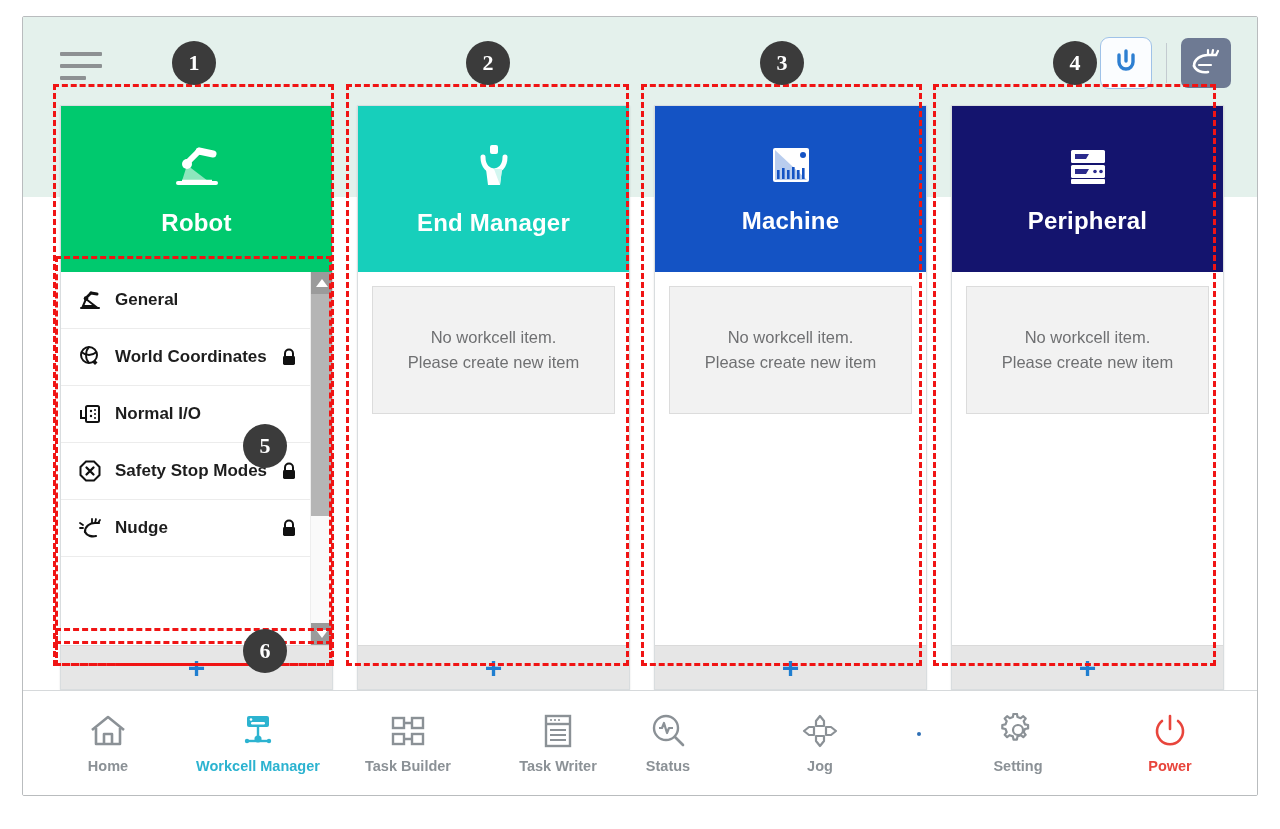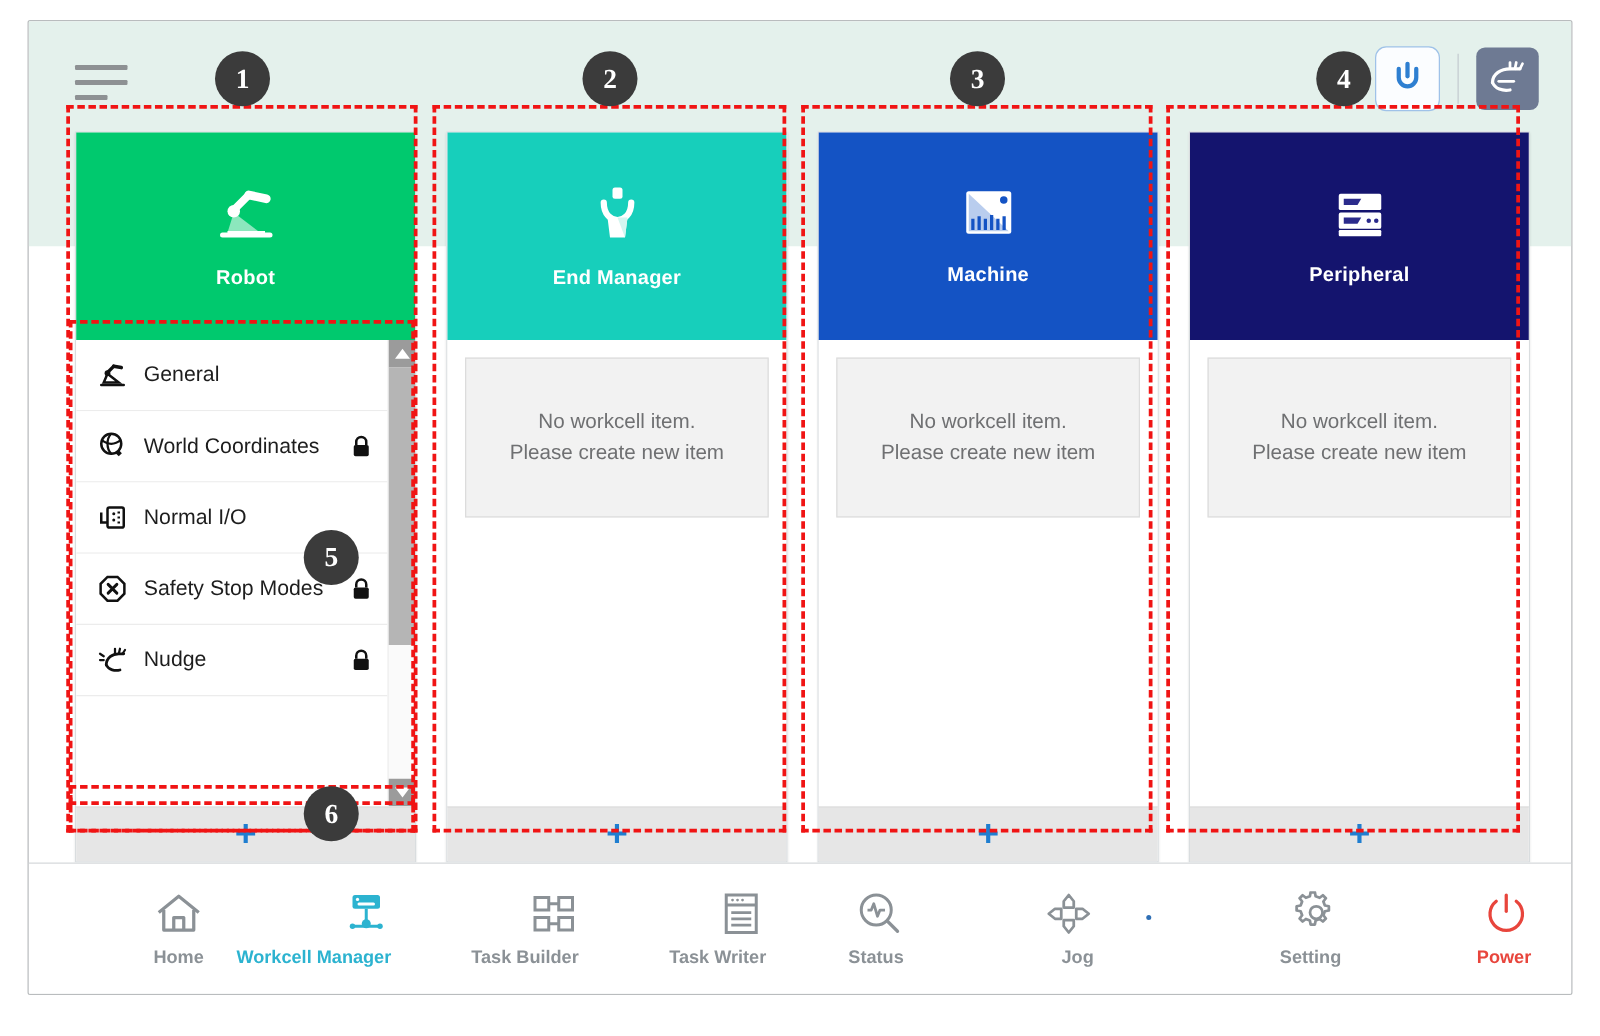--- a/index.html
+++ b/index.html
@@ -83,21 +83,21 @@
     border: 1px solid #d9dddf;
     box-shadow: 0 1px 2px rgba(0,0,0,0.10);
   }
   .col-header {
     height: 166px;
     display: flex; flex-direction: column;
     align-items: center; justify-content: center;
     gap: 16px;
     color: #ffffff;
   }
-  .col-title { font-size: 16px; font-weight: bold; letter-spacing: .2px; }
+  .col-title { font-size: 24px; font-weight: bold; letter-spacing: .2px; }
   .col-body { flex: 1; position: relative; overflow: hidden; background: #fff; }
 
   
   .empty {
     margin: 14px 14px 0 14px;
     height: 128px;
     border: 1px solid #dcdcdc;
     background: #f2f2f2;
     display: flex; flex-direction: column;
     align-items: center; justify-content: center;
@@ -107,21 +107,21 @@
   
   .list { position: absolute; inset: 0; padding-right: 22px; }
   .list-item {
     height: 57px;
     display: flex; align-items: center;
     padding: 0 12px 0 14px;
     border-bottom: 1px solid #ececec;
     background: #fff;
   }
   .li-icon { width: 30px; flex: 0 0 30px; display: flex; align-items: center; justify-content: center; }
-  .li-label { flex: 1; margin-left: 10px; font-size: 17px; font-weight: normal; color: #1d1d1d; white-space: nowrap; }
+  .li-label { flex: 1; margin-left: 10px; font-size: 17px; font-weight: bold; color: #1d1d1d; white-space: nowrap; }
   .li-lock { width: 18px; flex: 0 0 18px; display: flex; align-items: center; justify-content: center; }
 
   
   .scrollbar {
     position: absolute; right: 0; top: 0; bottom: 0; width: 22px;
     background: #fafafa; border-left: 1px solid #eee;
   }
   .sb-btn {
     position: absolute; left: 0; width: 22px; height: 22px;
     background: #9b9b9b; display: flex; align-items: center; justify-content: center;
@@ -146,21 +146,21 @@
   .bottomnav {
     position: absolute; left: 0; bottom: 0;
     width: 100%; height: 105px;
     background: #ffffff; border-top: 1px solid #d6d9db;
     display: flex; align-items: center;
   }
   .nav-left { display: flex; margin-left: 30px; gap: 40px; }
   .nav-right { display: flex; margin-left: auto; margin-right: 34px; gap: 42px; align-items: center; }
   .nav-item {
     width: 110px;
-    display: flex; flex-direction: column; align-items: flex-end; gap: 9px;
+    display: flex; flex-direction: column; align-items: center; gap: 9px;
     color: #8b9196;
   }
   .nav-label { font-size: 14.5px; font-weight: bold; white-space: nowrap; }
   .nav-item.active { color: #2cb3d0; }
   .nav-item.power { color: #e8453c; }
   .nav-dot { width: 4px; height: 4px; border-radius: 50%; background: #2f6fb5; margin-bottom: 18px; }
 
   
   .ann-box {
     position: absolute;

